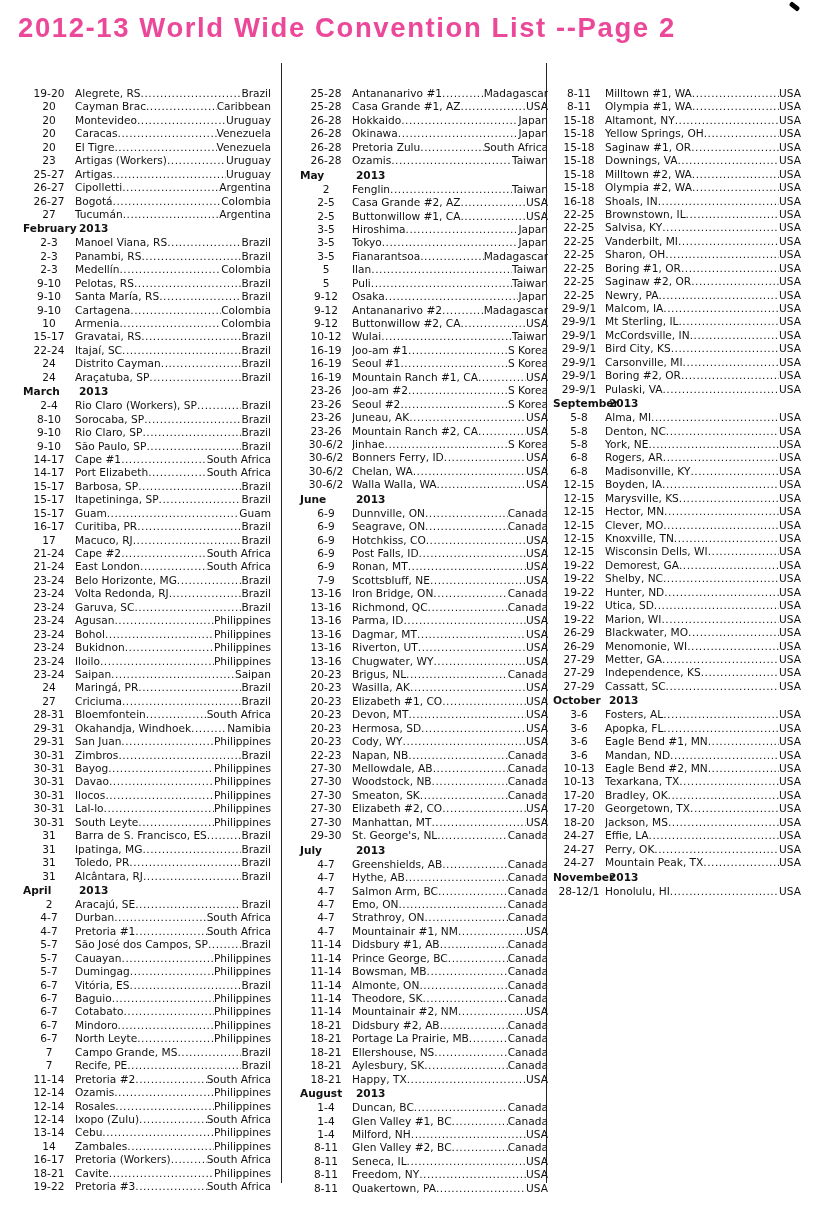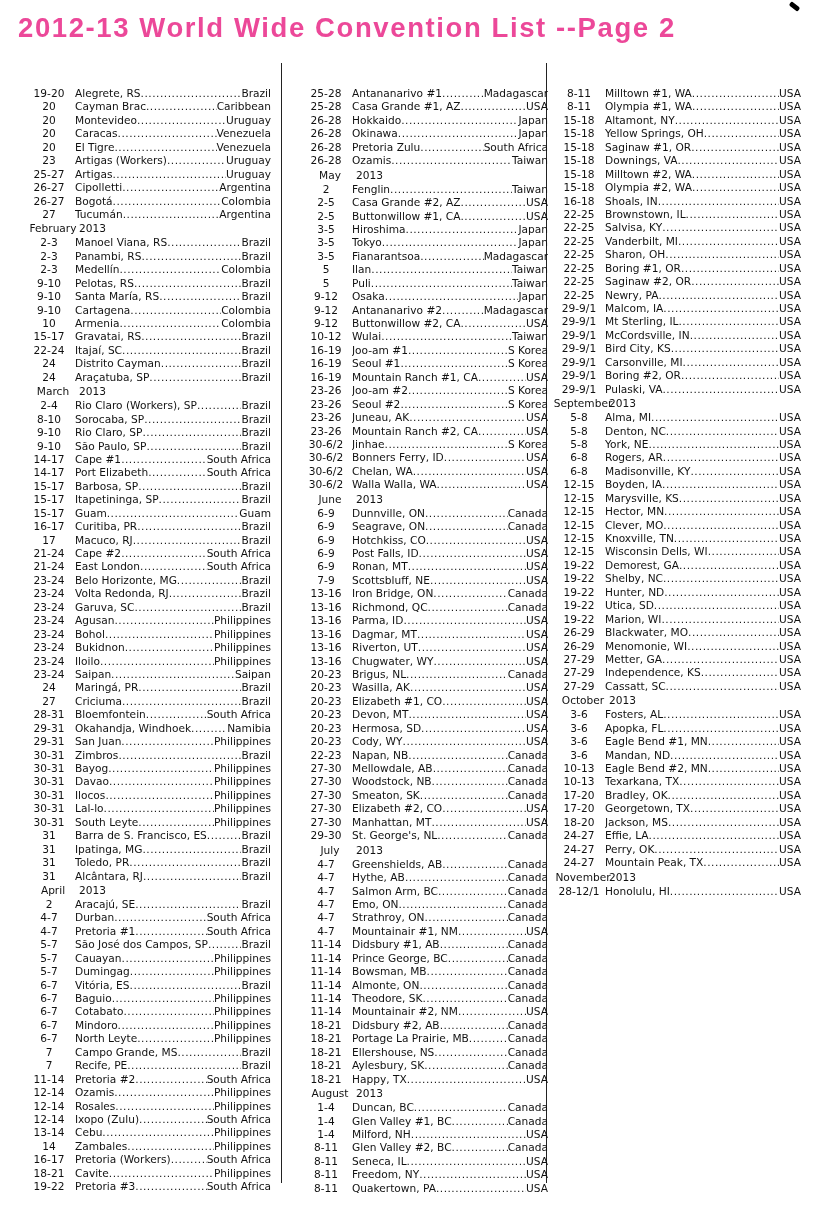--- a/index.html
+++ b/index.html
@@ -30,21 +30,21 @@
   }
   .div1 { left: 281px; }
   .div2 { left: 546px; }
   .row { display: flex; height: 13.45px; white-space: nowrap; }
   .date { width: 46px; text-align: center; flex: none; }
   .entry { flex: 1; display: flex; overflow: hidden; margin-left: 3px; }
   .place { flex: none; }
   .dots { flex: 1; overflow: hidden; letter-spacing: 0.5px; }
   .dots::after { content: "........................................................................................................"; }
   .country { flex: none; }
-  .month-row { display: flex; height: 14px; font-weight: normal; margin-top: 1px; text-align: center; }
+  .month-row { display: flex; height: 14px; font-weight: bold; margin-top: 1px; }
   .month-name { width: 60px; flex: none; margin-left: -3px; }
   .month-year { flex: none; margin-left: -4px; }
 </style>
 </head>
 <body>
 
 <div class="title">2012-13 World Wide Convention List --Page 2</div>
 <div class="corner-mark"></div>
 
 <div class="divider div1"></div>

